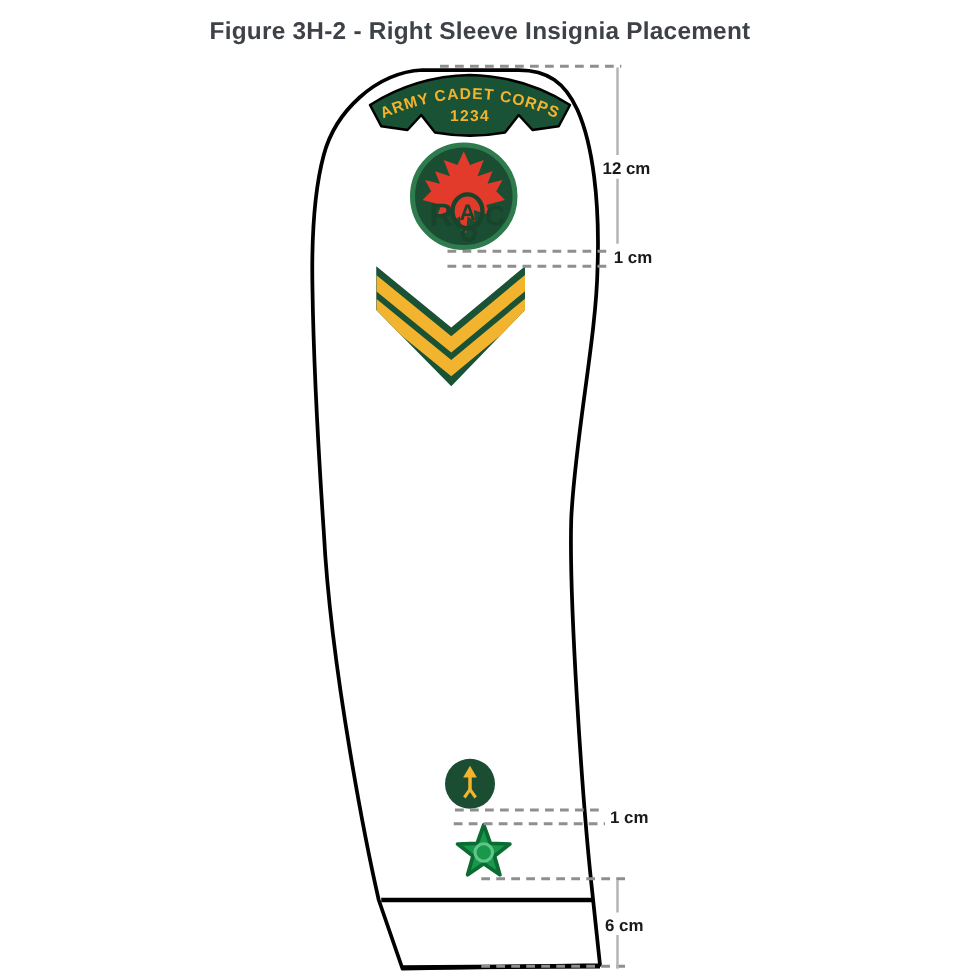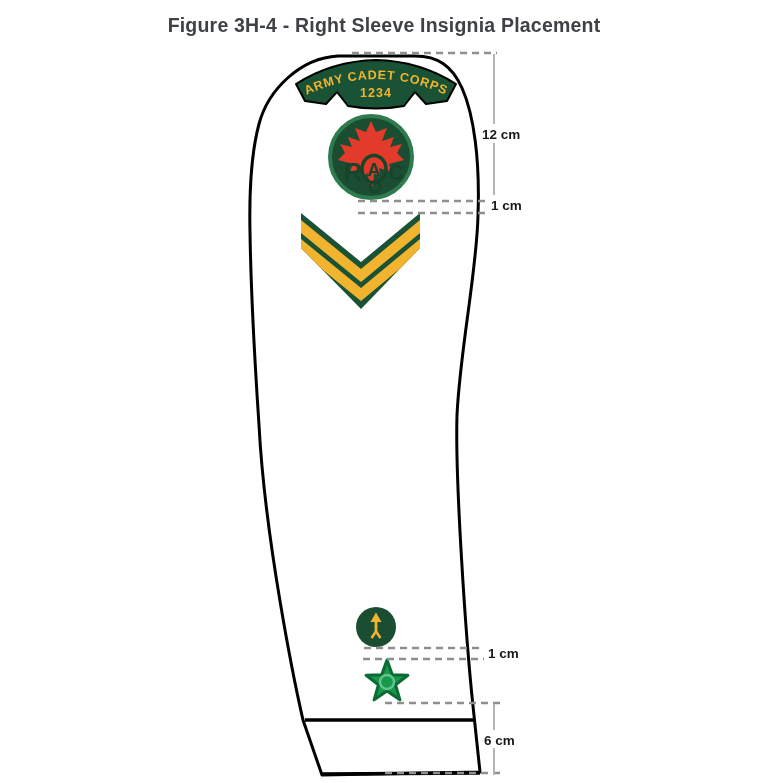--- a/index.html
+++ b/index.html
@@ -23,21 +23,21 @@
   .maple { fill:#e23b2c; }
   .monogram { fill:#17442b; font-weight:700; }
   .monogram-stroke { stroke:#17442b; fill:none; }
   .badge-text { fill:#f2b42f; font-weight:700; }
   .star-shape { fill:#17984a; stroke:#0b6b33; stroke-width:3; stroke-linejoin:round; }
   .star-inner { stroke:#63c48b; stroke-width:2.5; fill:none; }
 </style>
 </head>
 <body>
 
-<div class="figure-title">Figure 3H-4 - Right Sleeve Insignia Placement</div>
+<div class="figure-title">Figure 3H-2 - Right Sleeve Insignia Placement</div>
 
 <svg class="diagram-svg" width="768" height="783" viewBox="0 0 768 783">
 
   <defs>
     <clipPath id="chev-clip">
       <polygon points="301,213 361,262 420,213 420,248 361,309 301,248"></polygon>
     </clipPath>
     <path id="corps-arc" d="M 300,98 Q 376,60 452,98" fill="none"></path>
   </defs>
 

